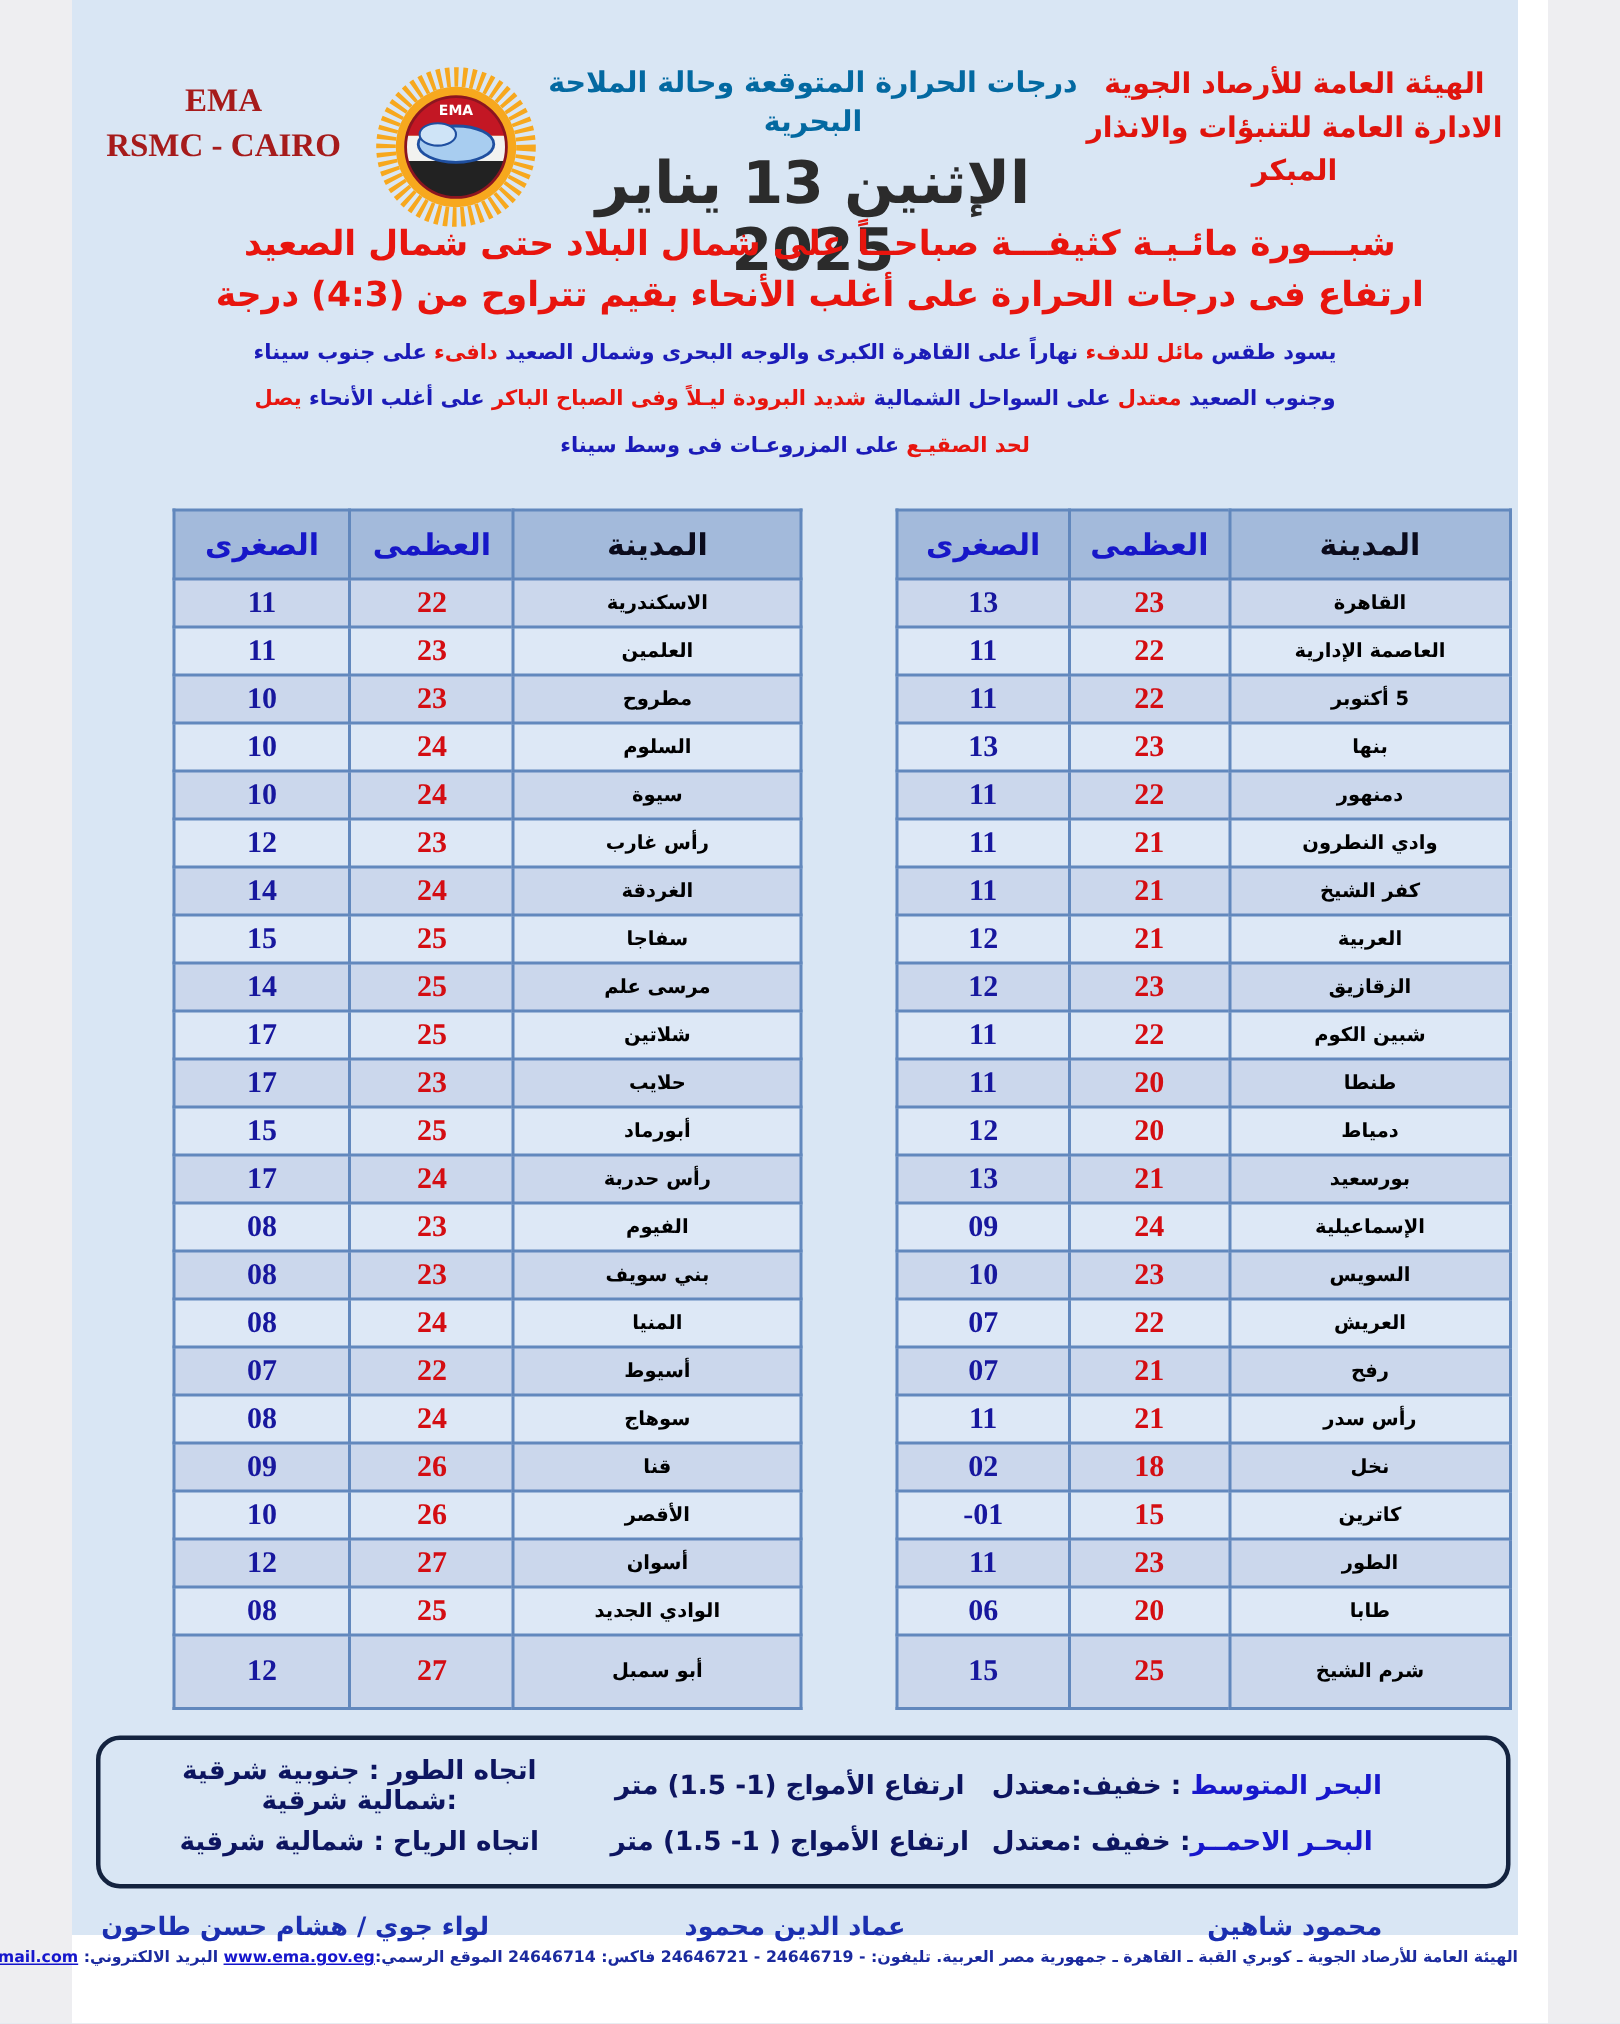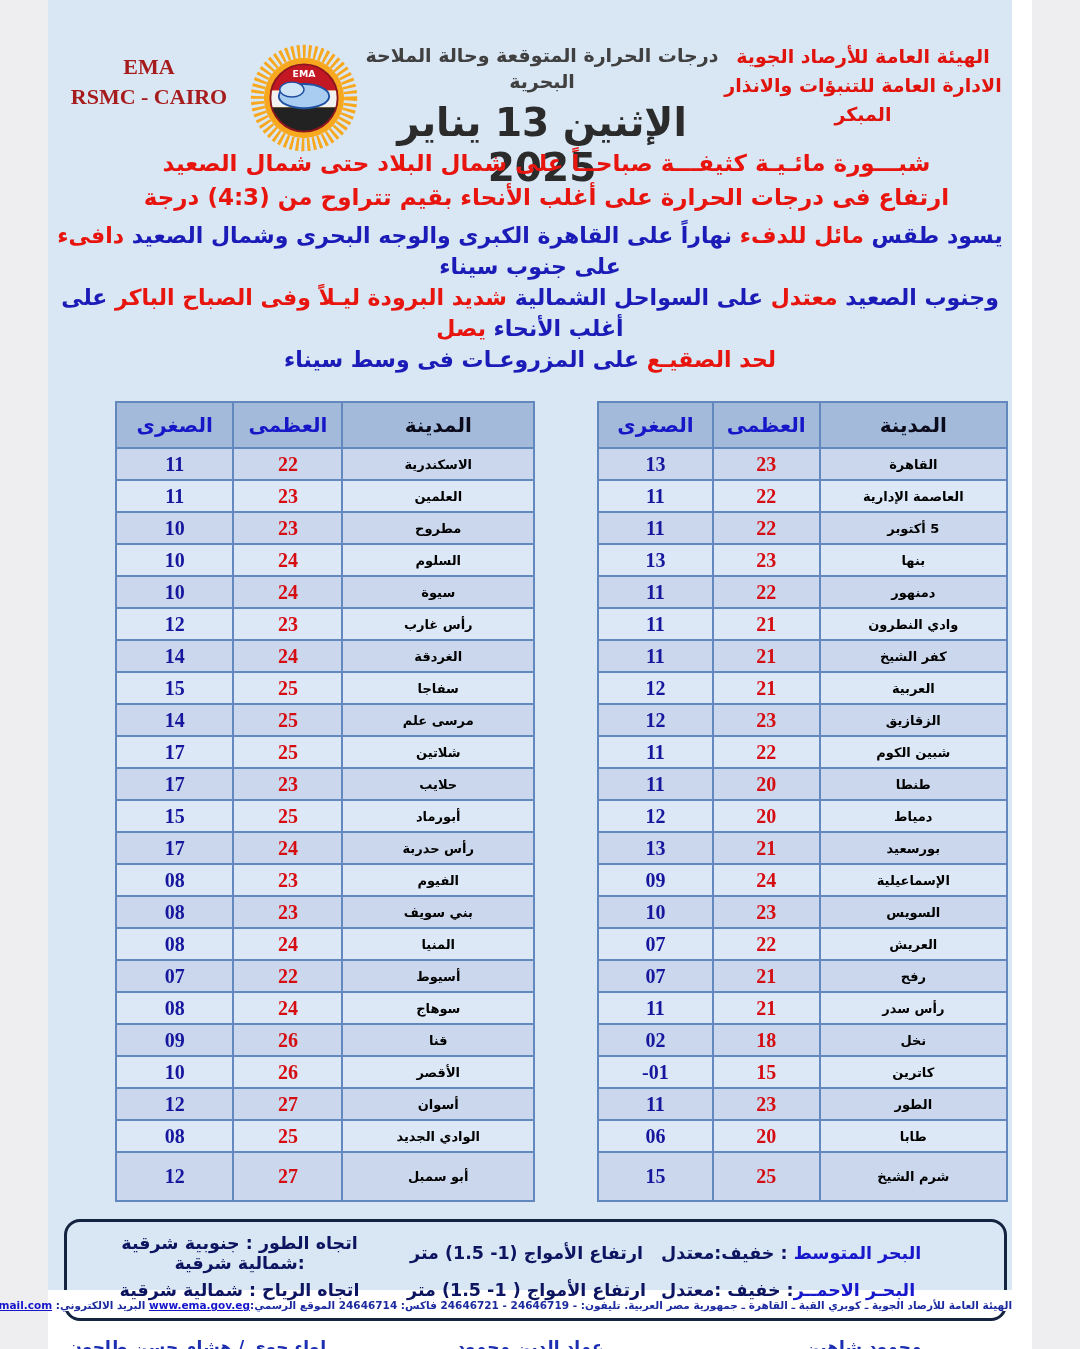--- a/index.html
+++ b/index.html
@@ -4,28 +4,28 @@
 <style>
   html,body{margin:0;padding:0;}
   body{background:#eceded;font-family:"DejaVu Sans",sans-serif;}
   .stage{position:relative;width:1080px;height:1349px;background:#eeeef1;overflow:hidden;}
   .page{position:absolute;left:48px;top:0;width:984px;height:1349px;background:#ffffff;}
   .page-blue{width:964px;height:1290px;background:#d9e6f4;direction:rtl;}
   
   .hdr{display:flex;align-items:flex-start;height:96px;padding:42px 6px 0 6px;box-sizing:content-box;}
   .hdr-org{width:286px;text-align:center;color:#e0140d;font-weight:700;font-size:19px;line-height:29px;}
   .hdr-center{flex:1;text-align:center;}
-  .hdr-title{color:#404040;font-weight:700;font-size:19px;line-height:26px;}
+  .hdr-title{color:#0369a1;font-weight:700;font-size:19px;line-height:26px;}
   .hdr-date{color:#2b2b2b;font-weight:700;font-size:39px;margin-top:6px;font-family:"DejaVu Sans",sans-serif;}
   .hdr-logo{width:120px;text-align:center;}
   .hdr-ema{width:190px;text-align:center;color:#a61b1b;font-weight:700;font-family:"Liberation Serif",serif;font-size:22px;line-height:30px;padding-top:10px;}
   
   .alerts{text-align:center;margin-top:8px;position:relative;z-index:2;}
   .alert-line{color:#e8150e;font-weight:700;font-size:23px;line-height:34px;padding-left:33px;}
-  .forecast{text-align:center;margin-top:6px;font-weight:700;font-size:22px;line-height:31px;position:relative;z-index:2;}
+  .forecast{text-align:center;margin-top:6px;font-weight:700;font-size:14px;line-height:31px;position:relative;z-index:2;}
   .seg-r{color:#e8150e;}
   .seg-b{color:#1b1bb8;}
   .seg-t{color:#1b2a9e;}
   .seg-l{color:#1515cc;text-decoration:underline;cursor:pointer;}
   
   .tables{display:flex;justify-content:space-between;padding:0 4px 0 67px;margin-top:26px;}
   table.wtab{border-collapse:collapse;table-layout:fixed;}
   .tab-r{width:411px;}
   .tab-l{width:420px;}
   .wtab th,.wtab td{border:2px solid #6288bd;text-align:center;vertical-align:middle;padding:0;}

